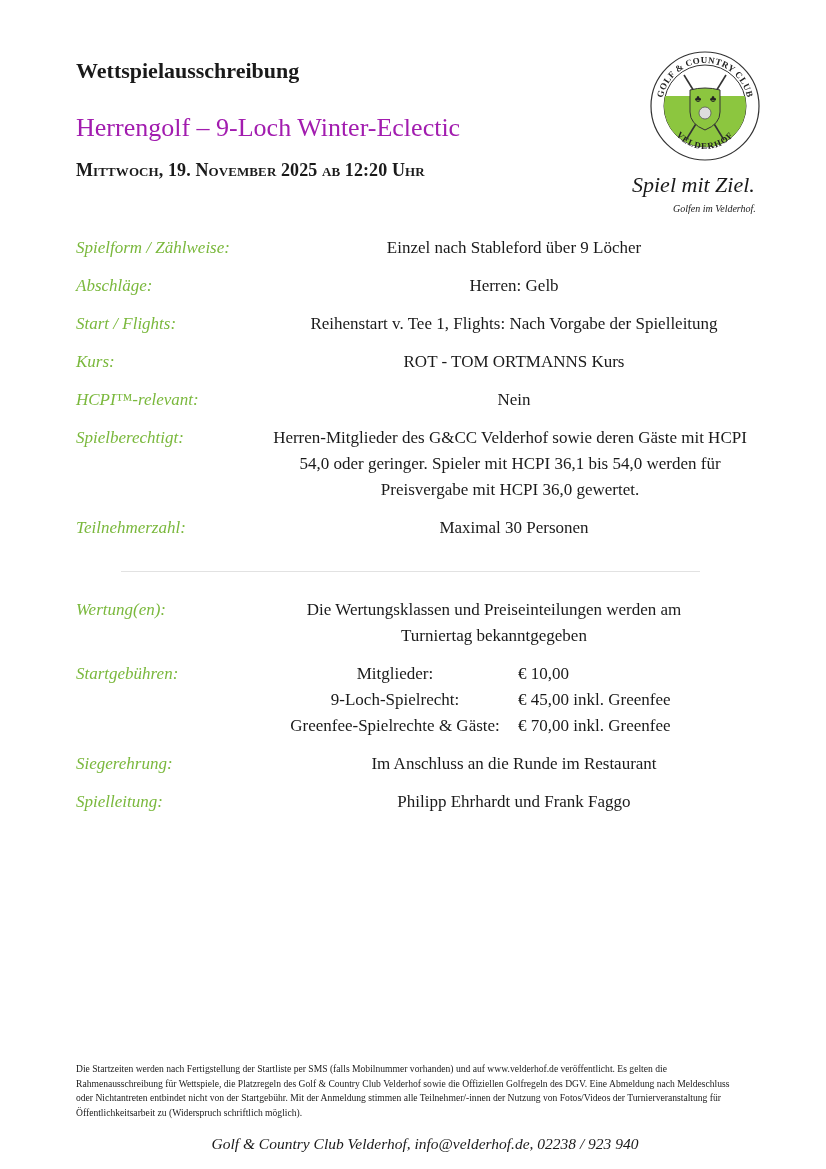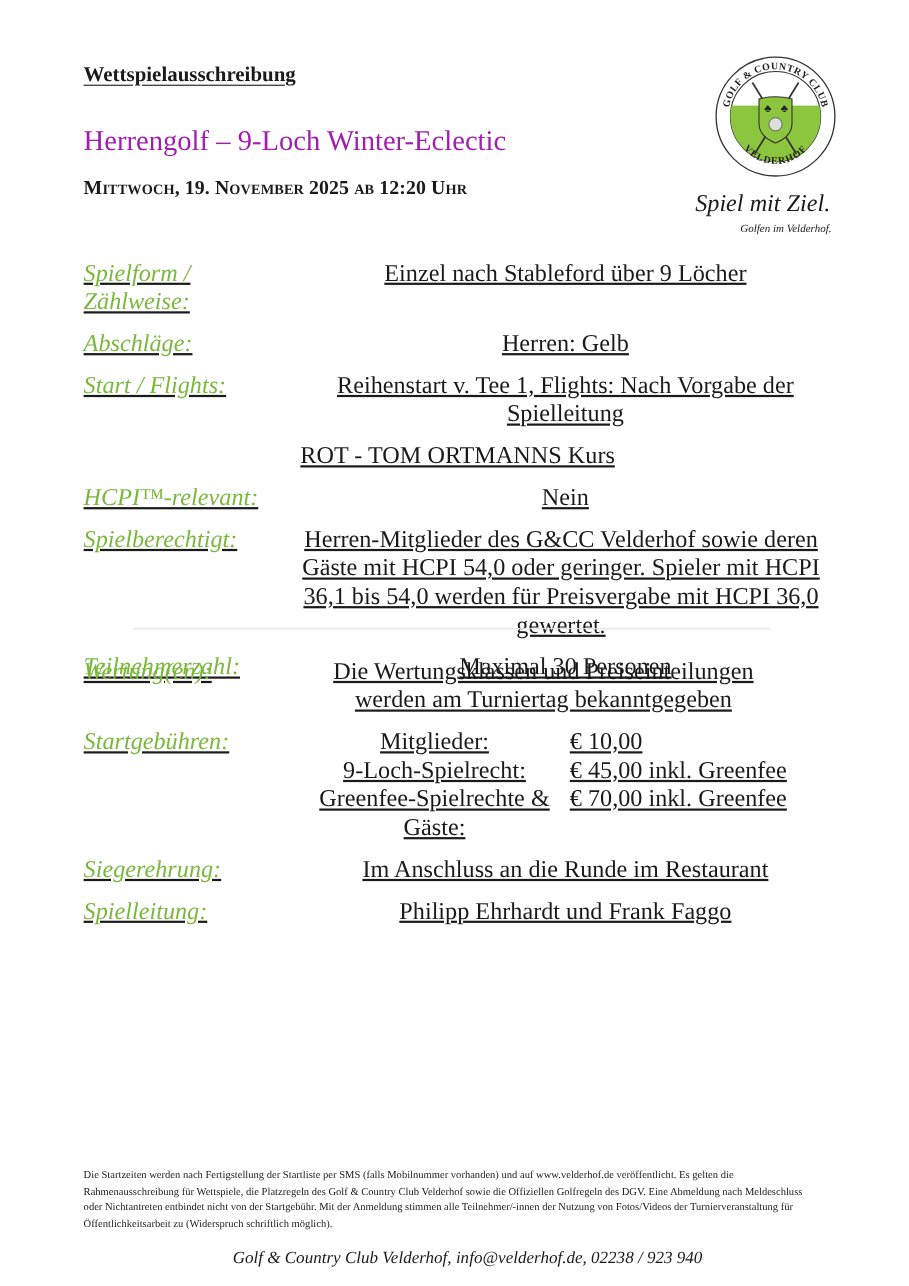--- a/index.html
+++ b/index.html
@@ -1,27 +1,27 @@
 <!DOCTYPE html>
 <html><head>
   <meta charset="utf-8">
   <style>
     html, body { margin: 0; padding: 0; background: #ffffff; }
     body { width: 826px; height: 1169px; position: relative; overflow: hidden;
            font-family: "Liberation Serif", "DejaVu Serif", serif; color: #1a1a1a; }
-    .doc-kind { position: absolute; left: 76px; top: 58px; font-size: 19px; font-weight: bold;
-                text-decoration: underline; text-underline-offset: 3px; }
+    .doc-kind { position: absolute; left: 76px; top: 58px; font-size: 22px; font-weight: bold;
+                text-underline-offset: 3px; }
     .event-title { position: absolute; left: 76px; top: 113px; font-size: 26px; color: #a21caf; }
     .event-date { position: absolute; left: 76px; top: 160px; font-size: 18px; font-weight: bold;
                   font-variant: small-caps; letter-spacing: 0.1px; }
     .logo { position: absolute; left: 646px; top: 50px; width: 118px; height: 112px; }
     .slogan { position: absolute; left: 632px; top: 172px; font-size: 22px; font-style: italic; }
     .slogan-sub { position: absolute; left: 673px; top: 203px; font-size: 10px; font-style: italic; }
     .rows { position: absolute; left: 76px; top: 235px; width: 680px; }
-    .row { display: flex; font-size: 22px; line-height: 26px; text-decoration: underline; }
+    .row { display: flex; font-size: 17px; line-height: 26px; }
     .row .label { width: 196px; flex: none; color: #7ab83c; font-style: italic; }
     .row .value { flex: 1; text-align: center; }
     .fee-line { display: flex; }
     .fee-line .fee-name { width: 246px; flex: none; }
     .divider { position: absolute; left: 121px; top: 571px; width: 579px; height: 0;
                border-top: 1px solid #e2e2e2; }
     .rows2 { position: absolute; left: 76px; top: 597px; width: 680px; }
     .disclaimer { position: absolute; left: 76px; top: 1062px; width: 672px; font-size: 9.6px;
                   line-height: 14.7px; }
     .footer { position: absolute; left: 0; width: 826px; top: 1135px; text-align: center;
@@ -70,20 +70,21 @@
   </div>
   <div class="row" style="margin-bottom:12px">
     <div class="label">Abschläge:</div>
     <div class="value">Herren: Gelb</div>
   </div>
   <div class="row" style="margin-bottom:12px">
     <div class="label">Start / Flights:</div>
     <div class="value">Reihenstart v. Tee 1, Flights: Nach Vorgabe der Spielleitung</div>
   </div>
   <div class="row" style="margin-bottom:12px">
+    <div class="label">Kurs:</div>
     <div class="value">ROT - TOM ORTMANNS Kurs</div>
   </div>
   <div class="row" style="margin-bottom:12px">
     <div class="label">HCPI™-relevant:</div>
     <div class="value">Nein</div>
   </div>
   <div class="row" style="margin-bottom:12px">
     <div class="label">Spielberechtigt:</div>
     <div class="value" style="padding-right:8px">Herren-Mitglieder des G&amp;CC Velderhof sowie deren Gäste mit HCPI 54,0 oder geringer. Spieler mit HCPI 36,1 bis 54,0 werden für Preisvergabe mit HCPI 36,0 gewertet.</div>
   </div>

